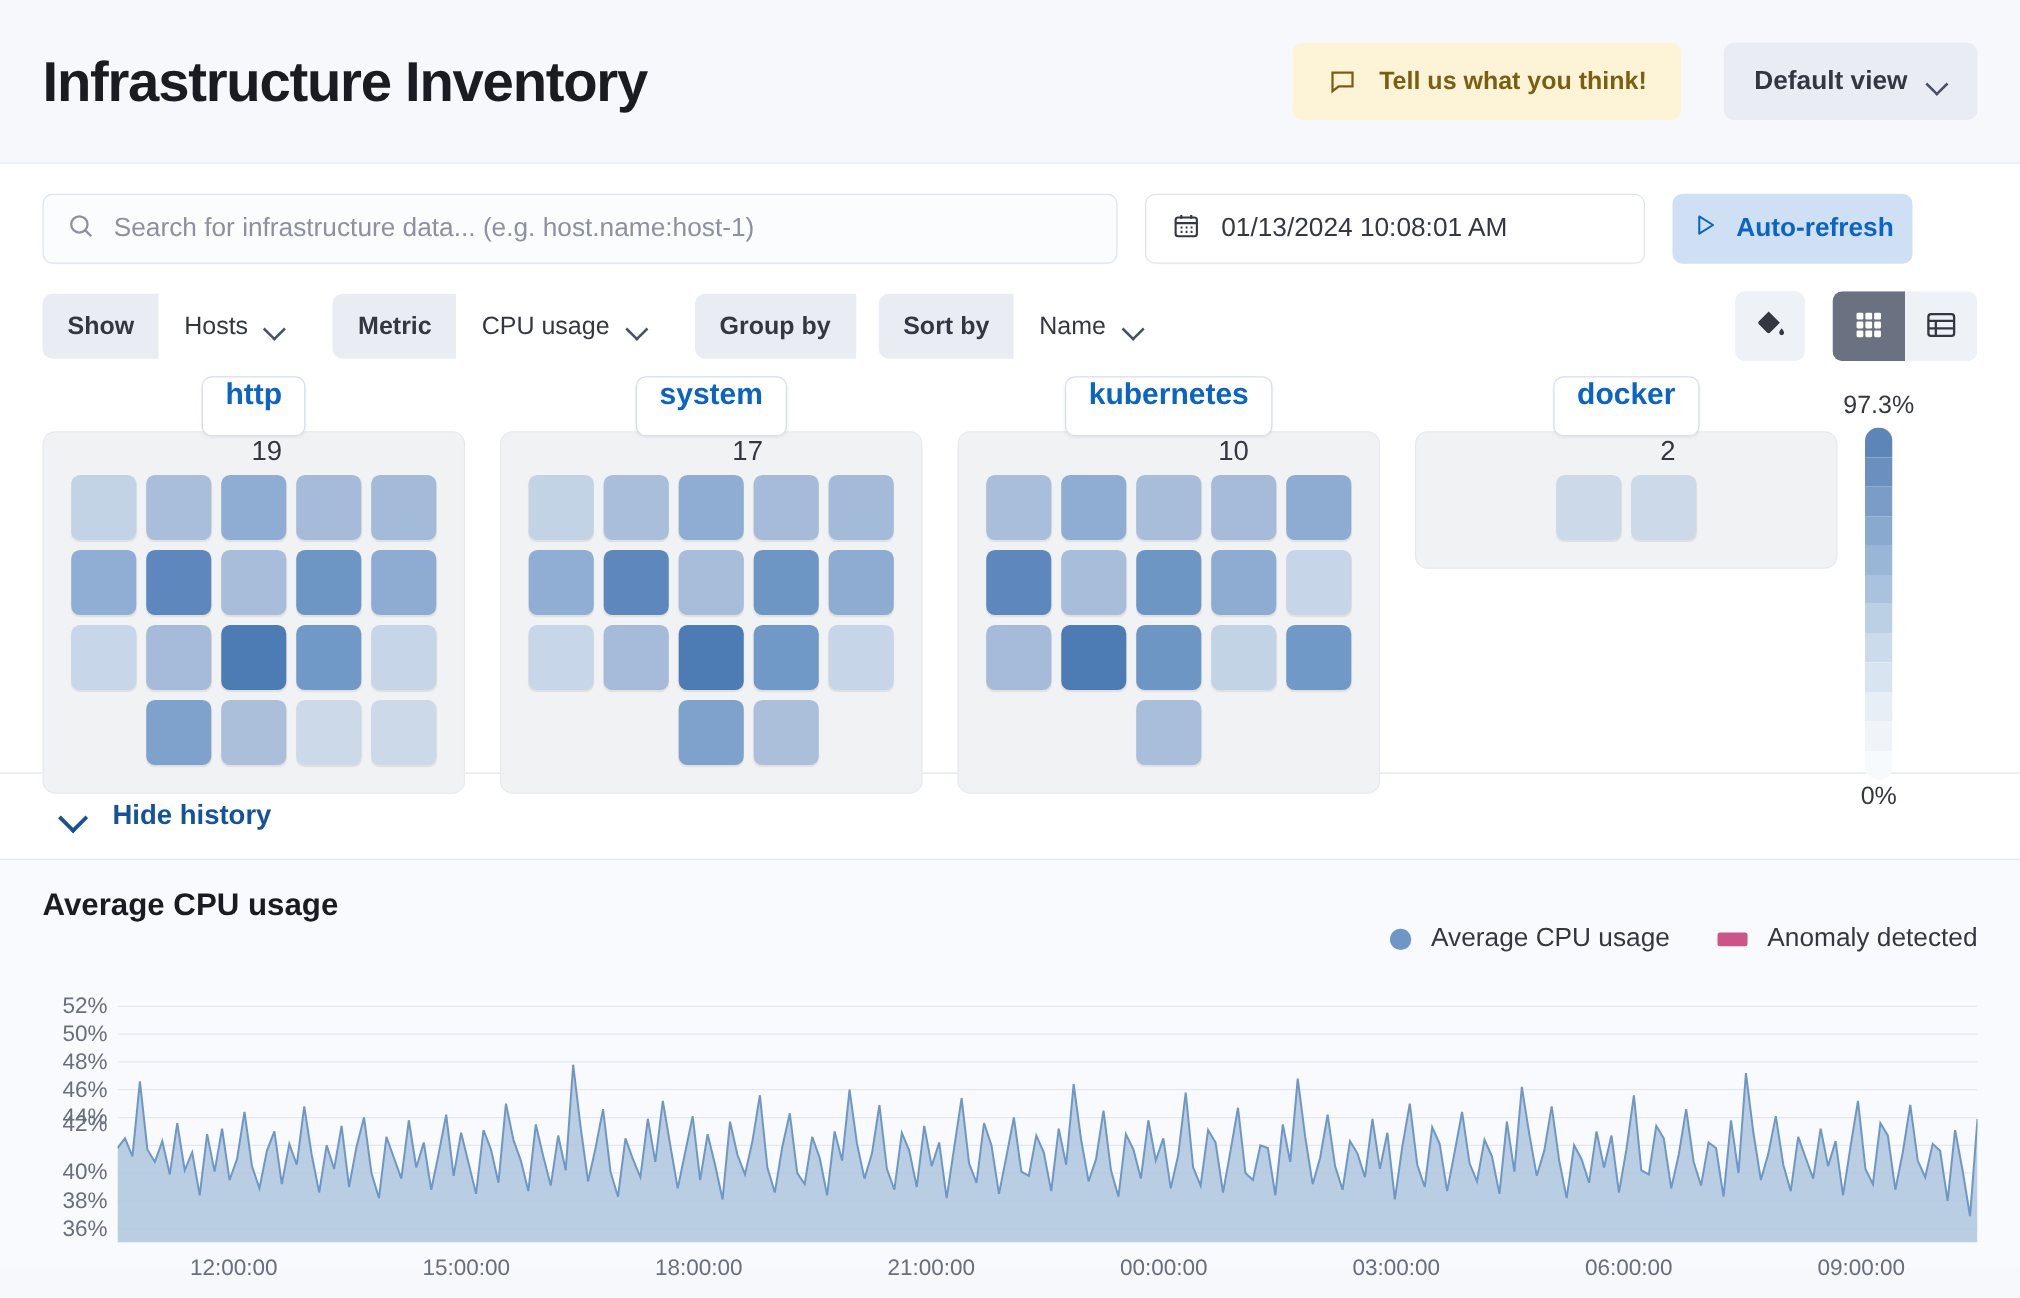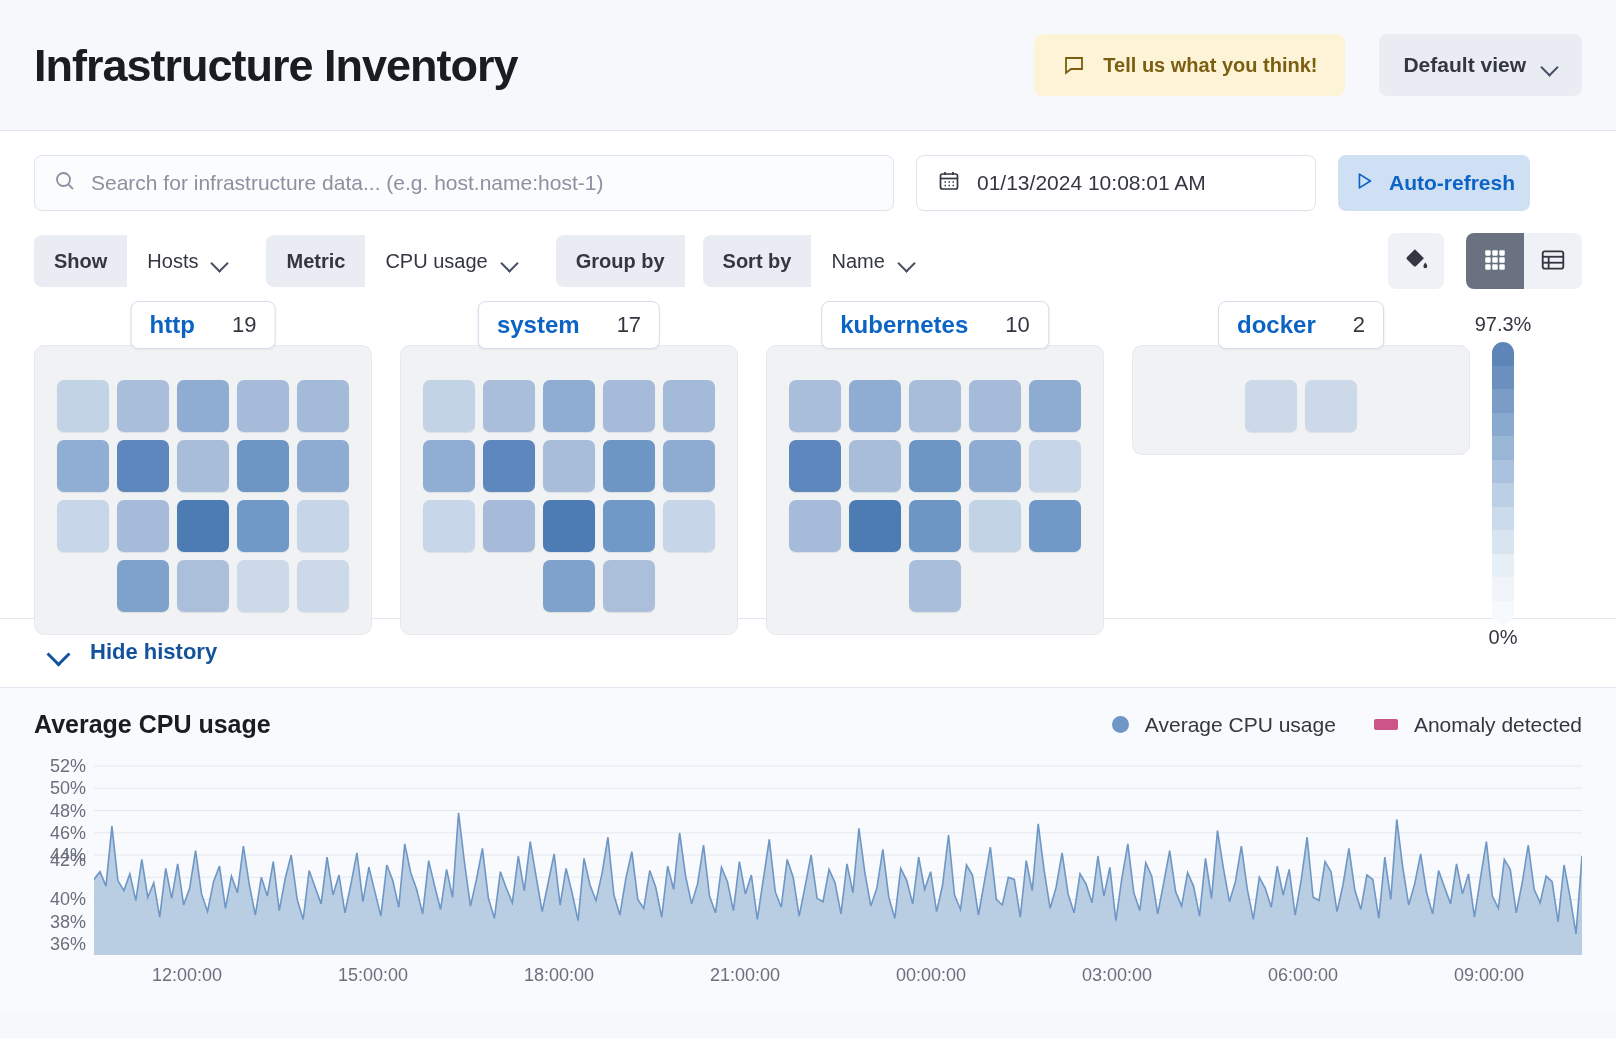--- a/index.html
+++ b/index.html
@@ -103,23 +103,24 @@
   .waffle-wrap {
     background: #fff; position: relative;
     padding: 34px 34px 0 34px; height: 330px;
     border-bottom: 1px solid #e3e6ef;
   }
   .groups { display: flex; gap: 28px; align-items: flex-start; }
   .group { position: relative; }
   .group-badge {
     position: absolute; top: -22px; left: 50%; transform: translateX(-50%);
     background: #fff; border: 1px solid #d6dded; border-radius: 8px;
-    height: 48px; display: flex; align-items: center; z-index: 3;
+    height: 48px; display: flex; align-items: flex-end; z-index: 3;
     box-shadow: 0 1px 2px rgba(0,0,0,.05);
     white-space: nowrap;
+    flex-direction: column;
   }
   .group-badge .gname {
     display: flex; align-items: center; padding: 0 18px;
     color: #0b64c4; font-size: 24px; font-weight: 700;
   }
   .group-badge .gsep { width: 1px; background: #d6dded; margin: 9px 0; }
   .group-badge .gcount {
     display: flex; align-items: center; padding: 0 18px;
     color: #343741; font-size: 22px;
   }
@@ -152,28 +153,28 @@
   .chev-blue { width: 22px; height: 12px; position: relative; }
   .chev-blue::before {
     content: ""; position: absolute; left: 2px; top: 0;
     width: 14px; height: 14px;
     border-left: 3px solid #14539b; border-bottom: 3px solid #14539b;
     transform: rotate(-45deg);
   }
 
   
   .chart-panel { background: #f8fafd; padding: 22px 34px 0 34px; height: 326px; }
-  .chart-head { display: flex; align-items: center; }
+  .chart-head { display: flex; align-items: flex-start; flex-direction: column; }
   .chart-title { font-size: 25px; font-weight: 700; color: #1a1c21; }
   .chart-legend { margin-left: auto; display: flex; align-items: center; gap: 38px; }
   .leg-item { display: flex; align-items: center; gap: 16px; font-size: 21px; color: #343741; }
   .leg-dot { width: 17px; height: 17px; border-radius: 50%; background: #6f97c6; }
   .leg-rect { width: 24px; height: 11px; border-radius: 2px; background: #cc5488; }
 
-  .chart-body { display: flex; margin-top: 16px; }
+  .chart-body { display: flex; margin-top: 31px; }
   .y-axis {
     width: 60px; position: relative; height: 200px;
     font-size: 18px; color: #6a6f7d; text-align: right; padding-right: 8px;
   }
   .y-axis span { position: absolute; right: 8px; transform: translateY(-50%); }
   .plot { flex: 1; position: relative; height: 200px; }
   .plot svg { display: block; width: 100%; height: 200px; }
   .x-axis {
     display: flex; margin-left: 60px; margin-top: 10px;
     font-size: 18px; color: #6a6f7d; position: relative; height: 30px;

